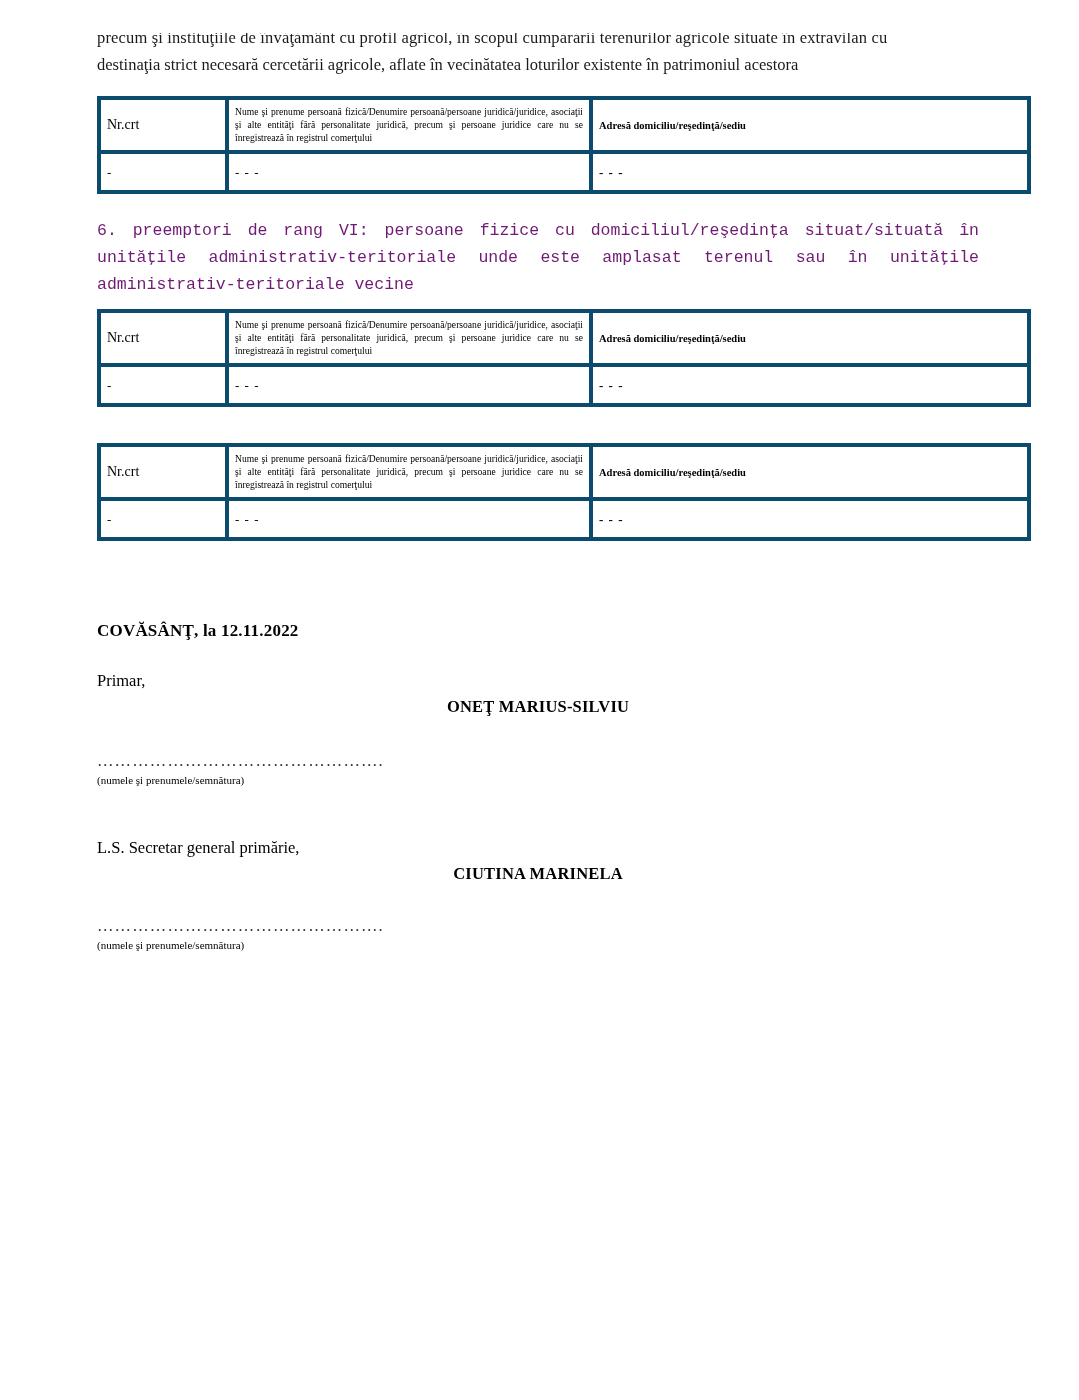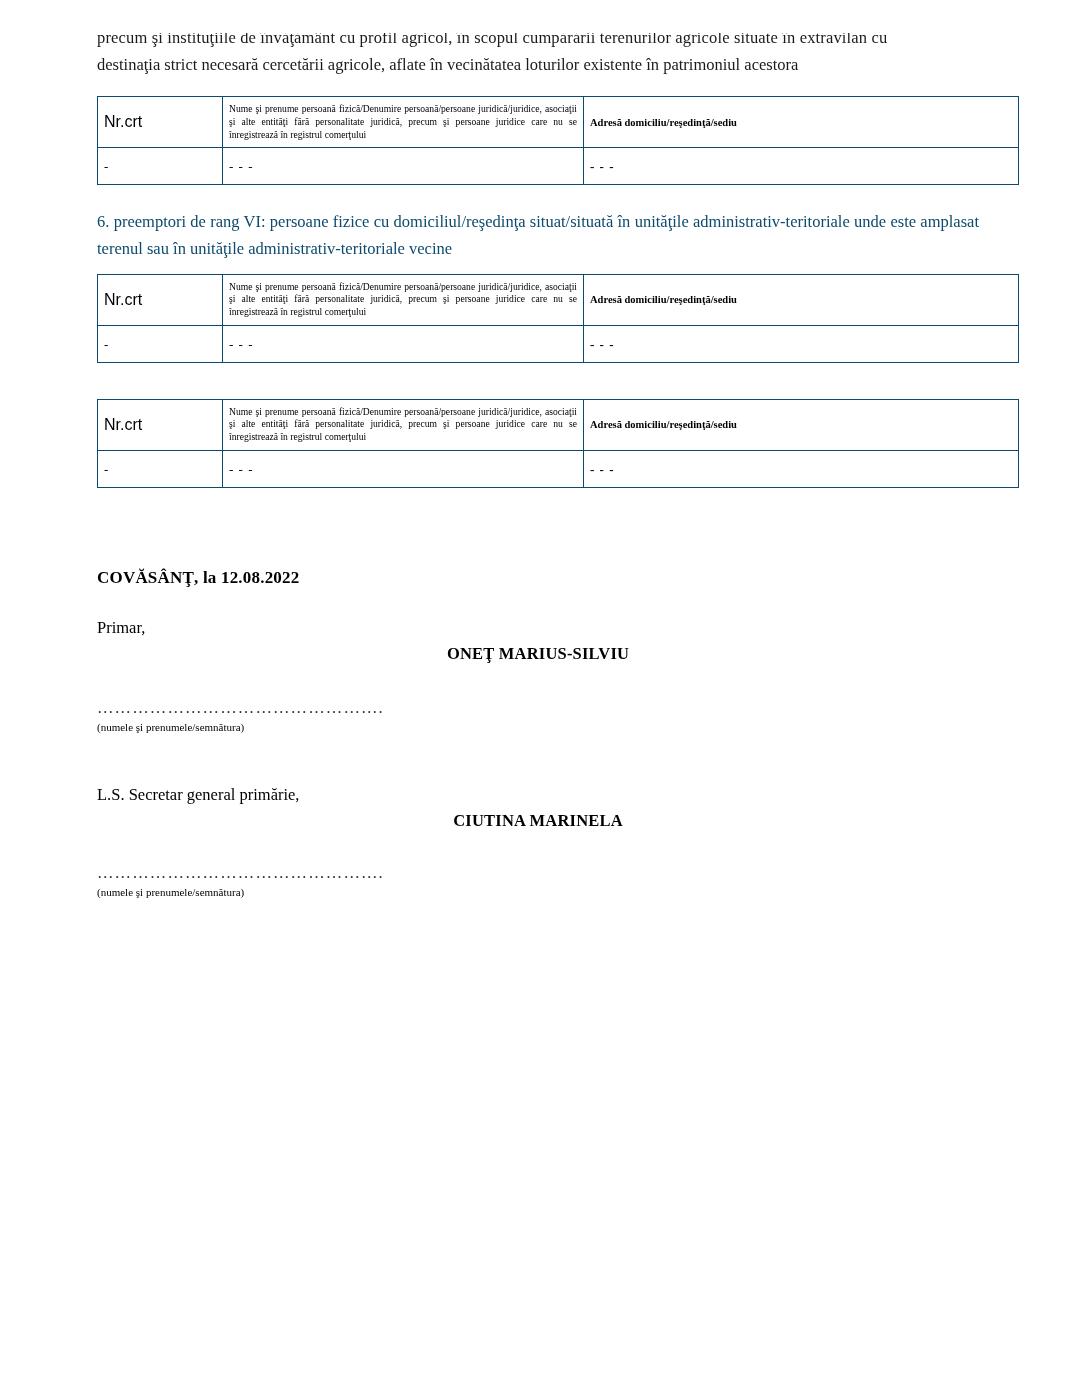--- a/index.html
+++ b/index.html
@@ -58,43 +58,44 @@
   .para-line2 {
     display: block;
     margin-top: 4px;
     font-size: 16.5px;
   }
 
   .section-head {
     font-size: 16.5px;
     line-height: 1.62;
     text-align: justify;
-    color: #0c4a6e;
-    margin: 0;
+    color: #701a75;
+    margin: 0;
+    font-family: Liberation Mono, monospace;
   }
 
   
   table.pre-table {
     border-collapse: collapse;
     width: 882px;
     table-layout: fixed;
     margin: 0;
   }
   table.pre-table td {
-    border: 1px solid #0c4a6e;
+    border: 4px solid #0c4a6e;
     vertical-align: middle;
     padding: 4px 6px;
   }
   td.c-nr { width: 112px; }
   td.c-nume { width: 348px; }
   td.c-adr { width: 422px; font-weight: bold; }
 
   .th-nr {
-    font-size: 16px;
-    font-family: Liberation Sans, sans-serif;
+    font-size: 14px;
+    font-family: Liberation Serif, serif;
   }
   .th-nume {
     font-size: 9.6px;
     line-height: 1.32;
     text-align: justify;
     font-family: "Liberation Serif", serif;
   }
   .th-adr {
     font-size: 10.5px;
     font-family: "Liberation Serif", serif;
@@ -210,21 +211,21 @@
       <tr class="data-row">
         <td class="c-nr"><span class="cell-dash">-</span></td>
         <td class="c-nume"><span class="cell-dash">- - -</span></td>
         <td class="c-adr"><span class="cell-dash">- - -</span></td>
       </tr>
     </tbody>
       </table>
 
     <div style="height:80px"></div>
     <div class="sig-block">
-      <div class="place-date">COVĂSÂNŢ, la 12.08.2022</div>
+      <div class="place-date">COVĂSÂNŢ, la 12.11.2022</div>
 
       <div style="height:30px"></div>
       <div class="role">Primar,</div>
       <div style="height:6px"></div>
       <div class="name">ONEŢ MARIUS-SILVIU</div>
 
       <div style="height:34px"></div>
       <div class="dots">………………………………………….</div>
       <div style="height:3px"></div>
       <div class="caption">(numele şi prenumele/semnătura)</div>

